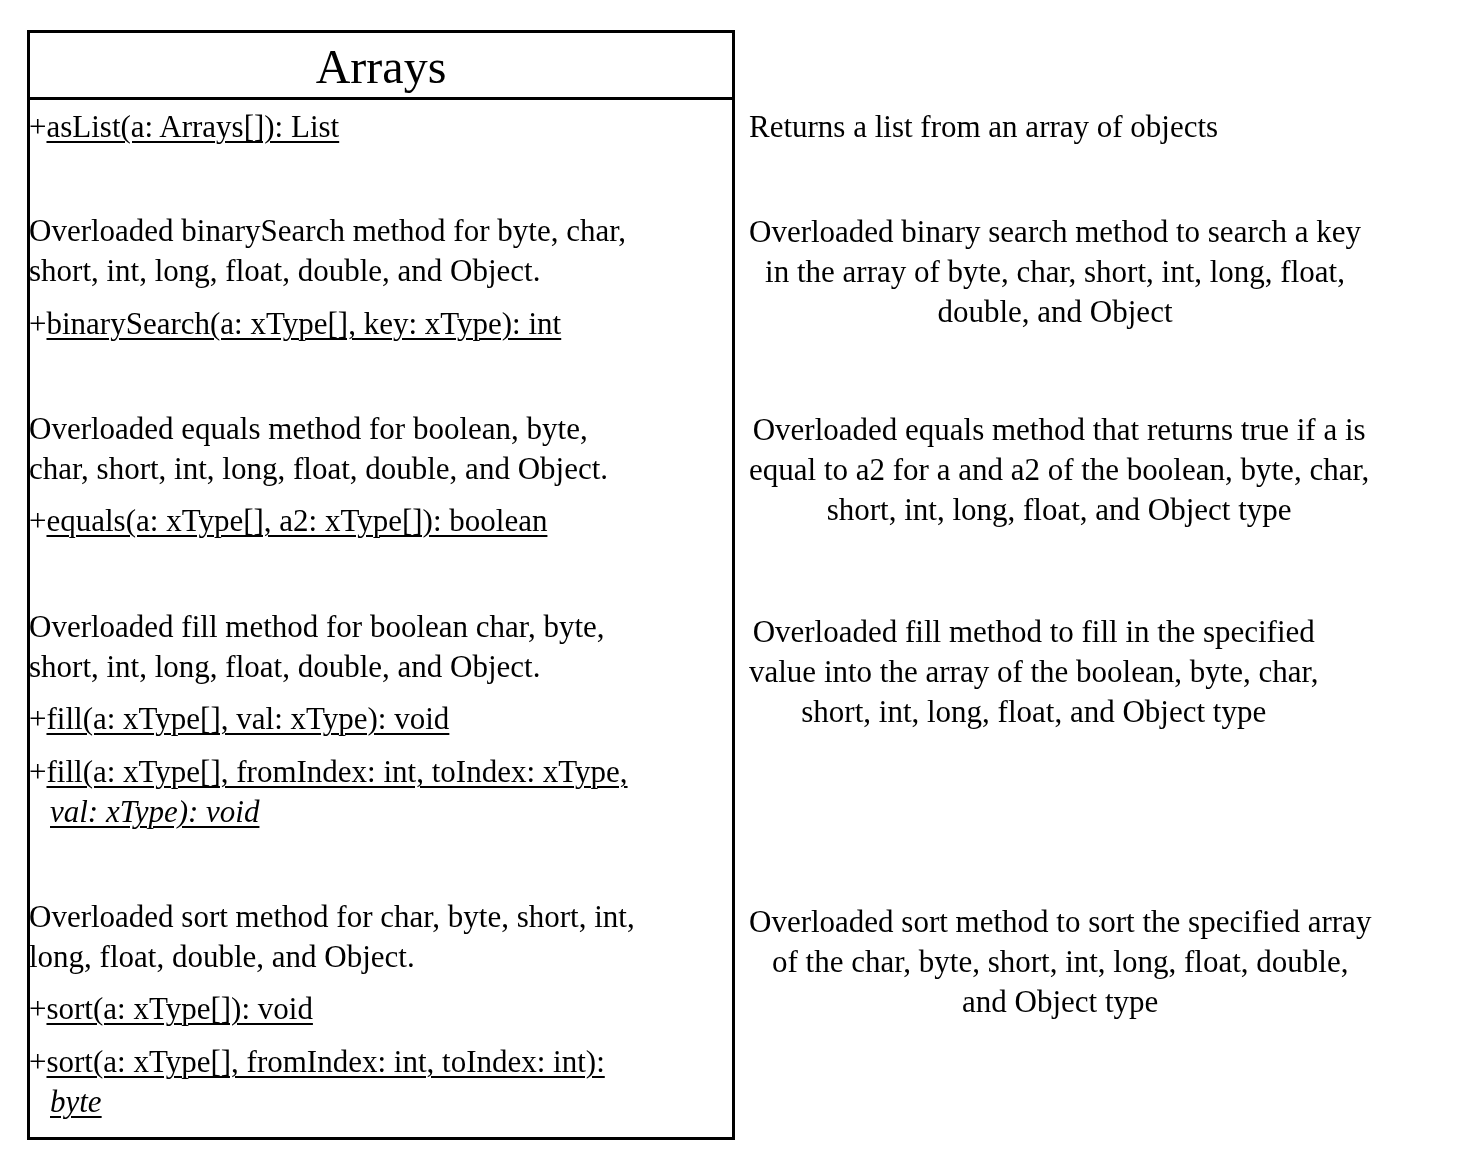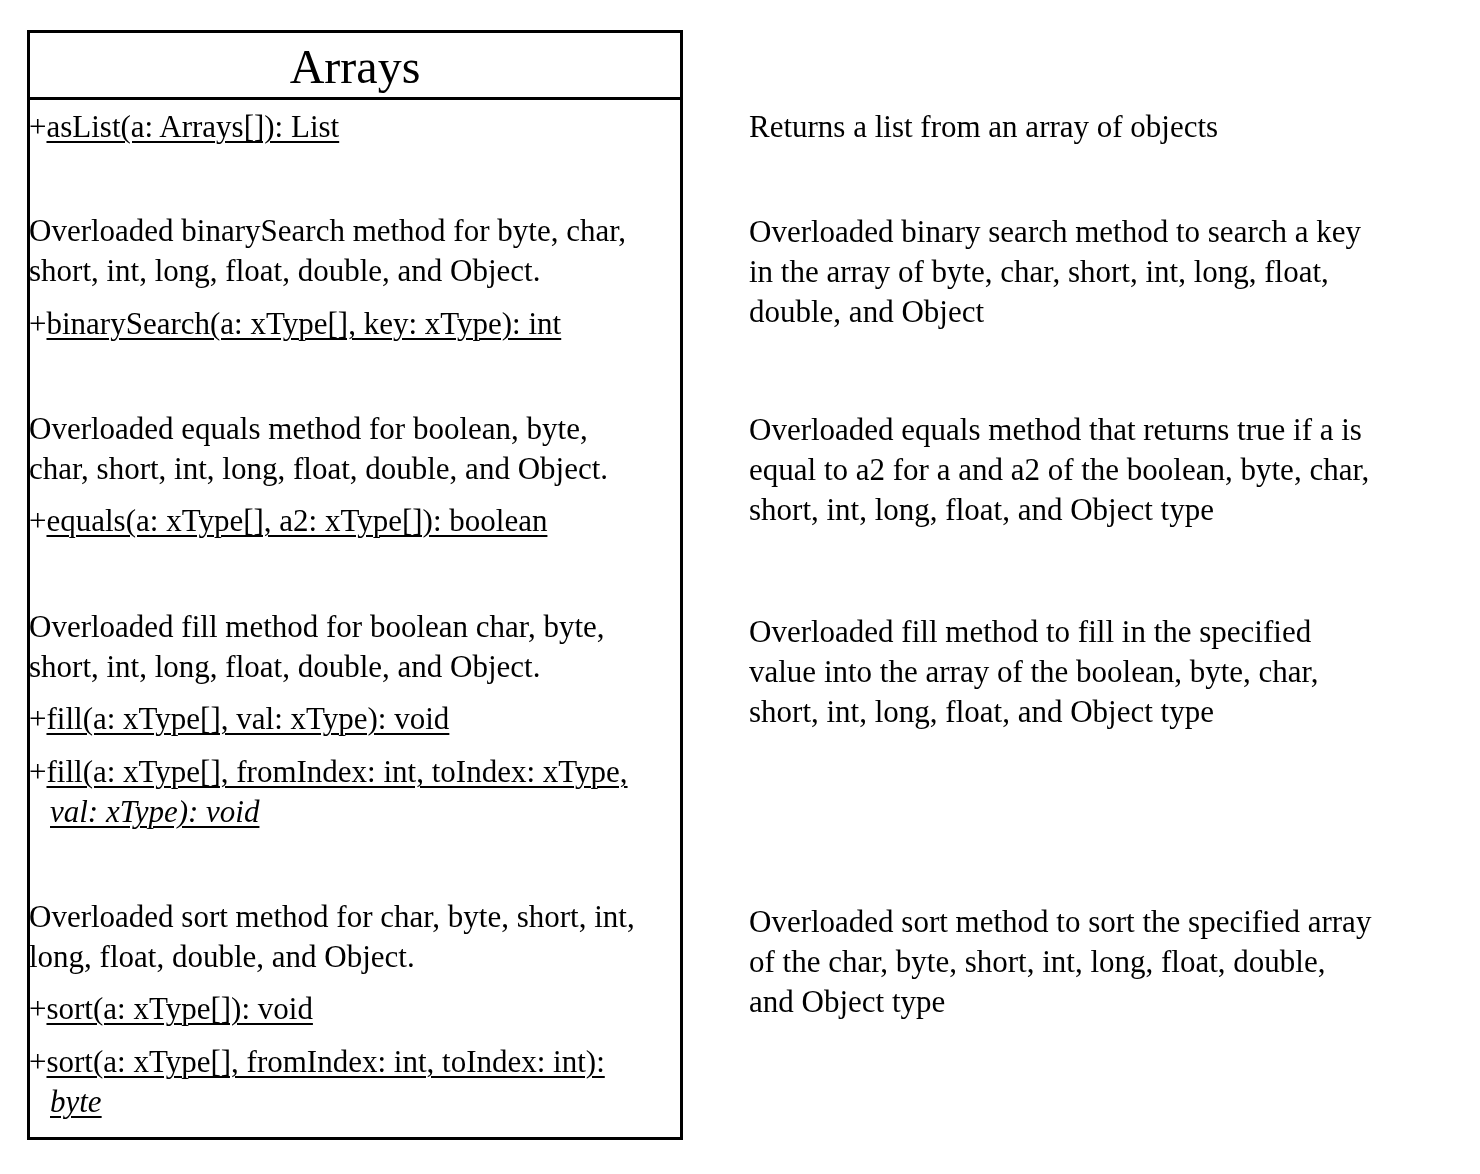--- a/index.html
+++ b/index.html
@@ -12,21 +12,21 @@
       height: 1174px;
       position: relative;
       overflow: hidden;
       font-family: "Liberation Serif", "DejaVu Serif", serif;
       color: #000000;
     }
     .uml-box {
       position: absolute;
       left: 27px;
       top: 30px;
-      width: 656px;
+      width: 708px;
       height: 1110px;
       border: 3px solid #000000;
       box-sizing: border-box;
     }
     .uml-header {
       position: absolute;
       left: 0;
       top: 0;
       width: 100%;
       height: 67px;
@@ -61,20 +61,21 @@
       display: block;
       padding-left: 21px;
       font-style: italic;
     }
     .desc {
       position: absolute;
       left: 749px;
       font-size: 31px;
       line-height: 40px;
       white-space: nowrap;
+      text-align: center;
     }
   </style>
 </head>
 <body>
 
 <div class="uml-box">
   <div class="uml-header">
     <span class="class-name">Arrays</span>
   </div>
 </div>

